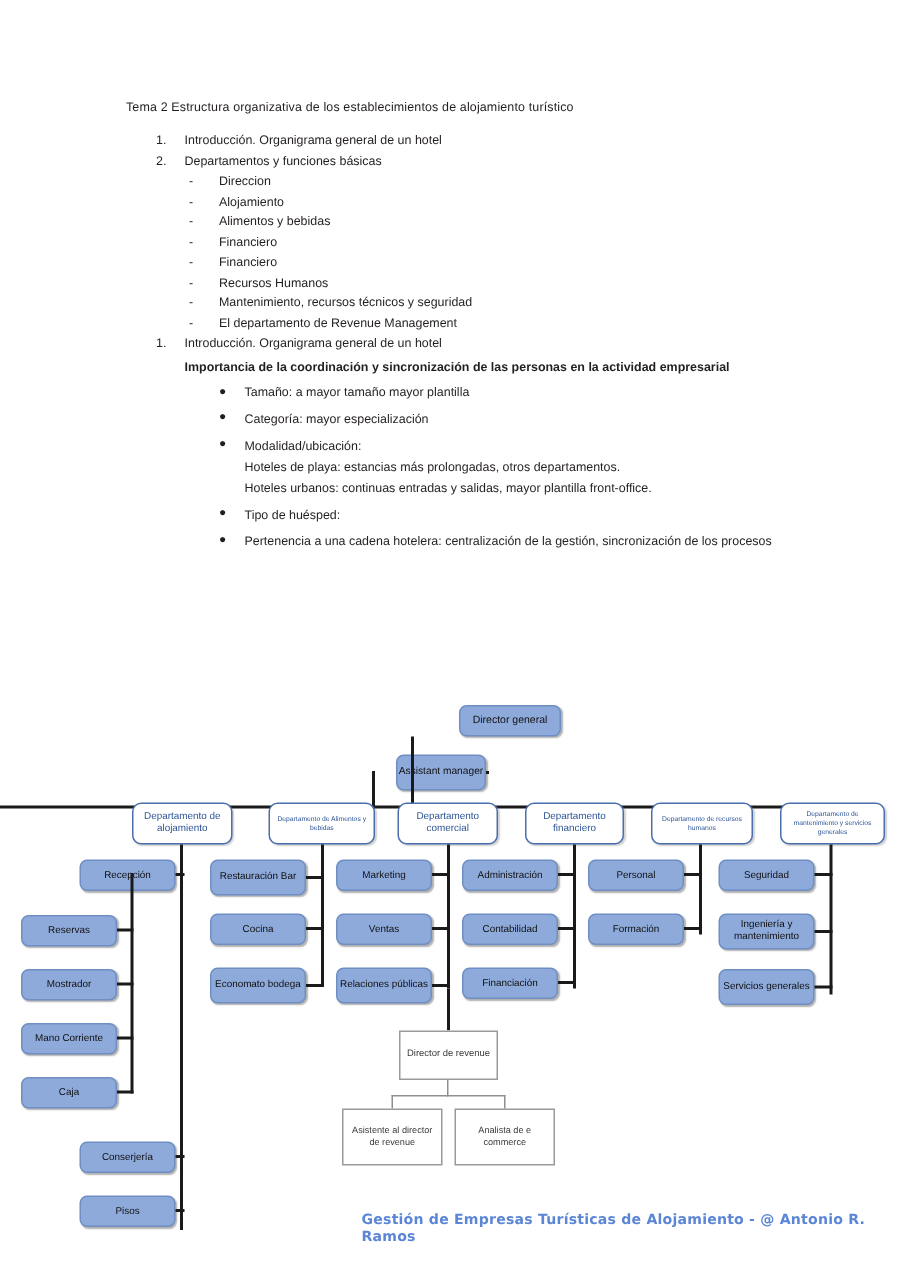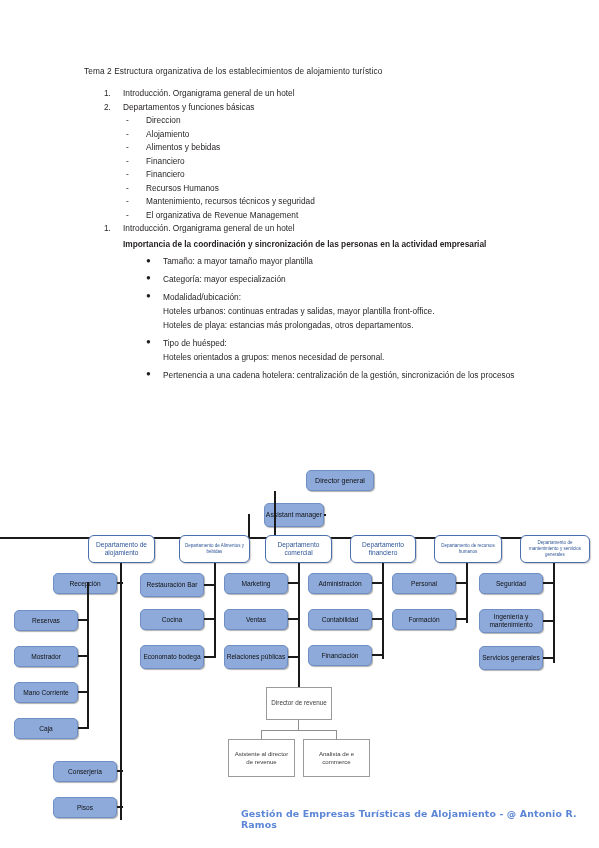--- a/index.html
+++ b/index.html
@@ -90,47 +90,46 @@
       <span>Departamentos y funciones básicas</span>
     </div>
 
     <div class="dash-item"><span class="dash">-</span><span>Direccion</span></div>
     <div class="dash-item"><span class="dash">-</span><span>Alojamiento</span></div>
     <div class="dash-item"><span class="dash">-</span><span>Alimentos y bebidas</span></div>
     <div class="dash-item"><span class="dash">-</span><span>Financiero</span></div>
     <div class="dash-item"><span class="dash">-</span><span>Financiero</span></div>
     <div class="dash-item"><span class="dash">-</span><span>Recursos Humanos</span></div>
     <div class="dash-item"><span class="dash">-</span><span>Mantenimiento, recursos técnicos y seguridad</span></div>
-    <div class="dash-item"><span class="dash">-</span><span>El organizativa de Revenue Management</span></div>
+    <div class="dash-item"><span class="dash">-</span><span>El departamento de Revenue Management</span></div>
 
     <div class="num-item">
       <span class="num">1.</span>
       <span>Introducción. Organigrama general de un hotel</span>
     </div>
 
     <div class="para">Importancia de la coordinación y sincronización de las personas en la actividad empresarial</div>
 
     <div class="bullet-item">
       <span class="bdot">●</span>
       <span>Tamaño: a mayor tamaño mayor plantilla</span>
     </div>
     <div class="bullet-item">
       <span class="bdot">●</span>
       <span>Categoría: mayor especialización</span>
     </div>
     <div class="bullet-item">
       <span class="bdot">●</span>
       <span>Modalidad/ubicación:</span>
+      <span class="sub-line">Hoteles de playa: estancias más prolongadas, otros departamentos.</span>
       <span class="sub-line">Hoteles urbanos: continuas entradas y salidas, mayor plantilla front-office.</span>
-      <span class="sub-line">Hoteles de playa: estancias más prolongadas, otros departamentos.</span>
     </div>
     <div class="bullet-item">
       <span class="bdot">●</span>
       <span>Tipo de huésped:</span>
-      <span class="sub-line">Hoteles orientados a grupos: menos necesidad de personal.</span>
     </div>
     <div class="bullet-item">
       <span class="bdot">●</span>
       <span>Pertenencia a una cadena hotelera: centralización de la gestión, sincronización de los procesos</span>
     </div>
   </div>
 
   <div class="chart">
 
     <div class="node blue" style="left:306px;top:8px;width:68px;height:21px;font-size:7px;">

